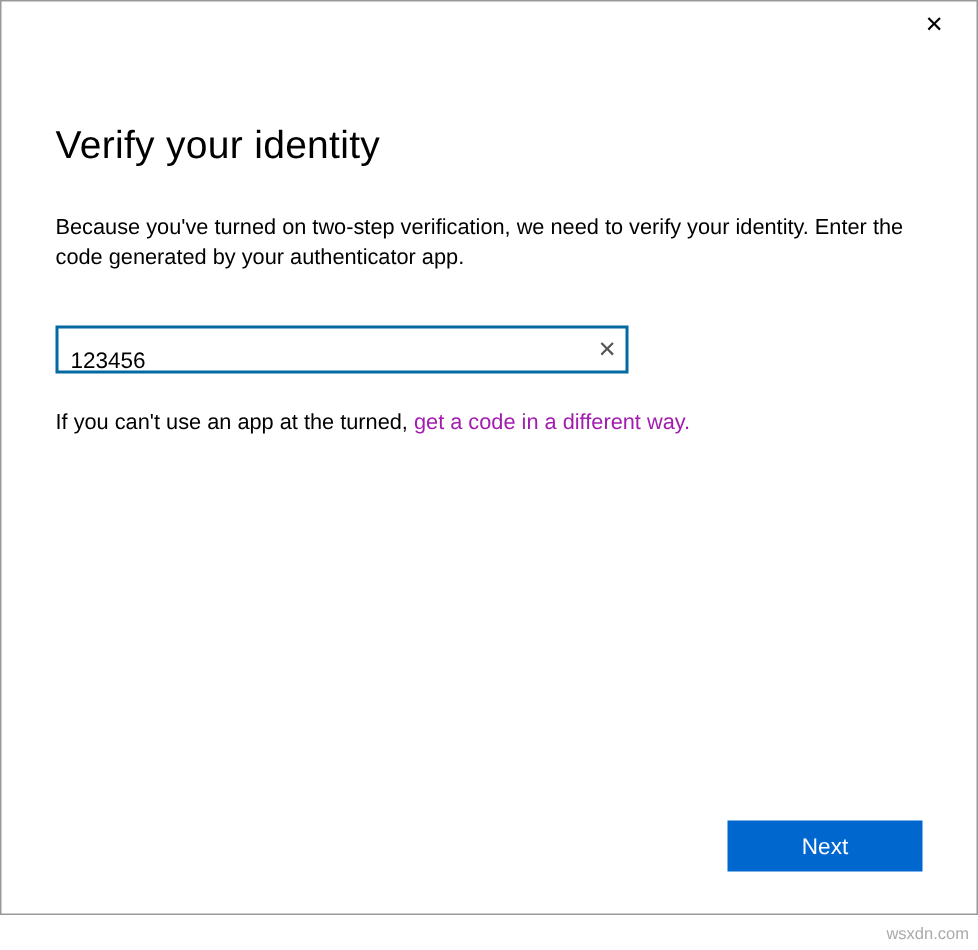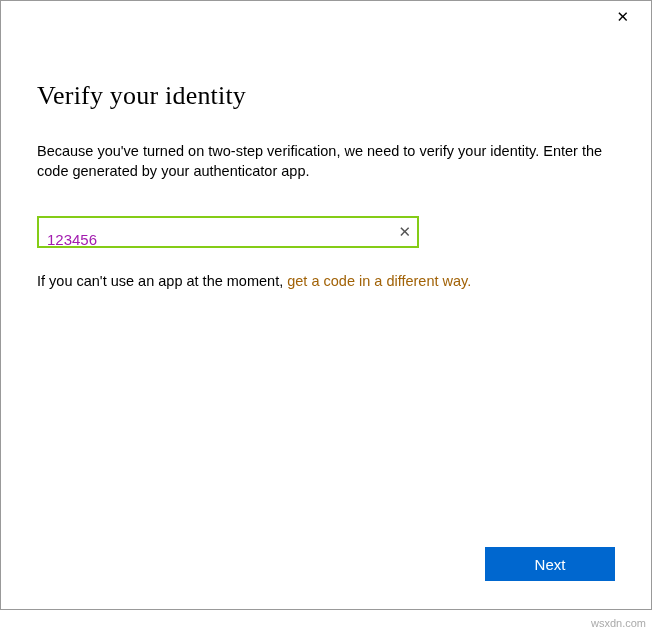--- a/index.html
+++ b/index.html
@@ -41,60 +41,59 @@
     .content {
       flex: 1;
       padding: 50px 36px 0 36px;
     }
     .heading {
       font-size: 26px;
       font-weight: 400;
       color: #000;
       margin-bottom: 30px;
       letter-spacing: 0.2px;
-      font-family: Liberation Serif, serif;
     }
     .desc {
       font-size: 14.5px;
       color: #000;
       line-height: 1.4;
       margin-bottom: 34px;
     }
     .input-wrapper {
       position: relative;
       width: 382px;
       margin-bottom: 24px;
     }
     .code-input {
       width: 100%;
       height: 32px;
-      border: 2px solid #84cc16;
+      border: 2px solid #0369a1;
       background: #fff;
       padding: 20px 34px 4px 8px;
       font-size: 15px;
       font-family: "Segoe UI", Tahoma, sans-serif;
       outline: none;
-      color: #a21caf;
+      color: #000000;
     }
     .clear-x {
       position: absolute;
       right: 8px;
       top: 50%;
       transform: translateY(-50%);
       font-size: 15px;
       color: #555;
       cursor: pointer;
       font-family: Arial, sans-serif;
     }
     .alt-text {
       font-size: 14.5px;
       color: #000;
     }
     .alt-link {
-      color: #a16207;
+      color: #a21caf;
       cursor: pointer;
     }
     .footer-buttons {
       position: absolute;
       bottom: 28px;
       right: 36px;
       display: flex;
       gap: 12px;
       margin-top: 12px;
     }
@@ -131,20 +130,20 @@
     <span class="close-x">✕</span>
   </div>
   <div class="content">
     <h1 class="heading">Verify your identity</h1>
     <p class="desc">Because you've turned on two-step verification, we need to verify your identity. Enter the code generated by your authenticator app.</p>
     <div class="input-wrapper">
       <input type="text" class="code-input" value="123456" style="">
       <span class="clear-x">✕</span>
     </div>
     <p class="alt-text">
-      <span>If you can't use an app at the moment, </span><span class="alt-link">get a code in a different way.</span>
+      <span>If you can't use an app at the turned, </span><span class="alt-link">get a code in a different way.</span>
     </p>
   </div>
   <div class="footer-buttons">
     <button class="btn btn-primary">Next</button>
   </div>
 </div>
 <div class="watermark">wsxdn.com</div>
 
 </body></html>

